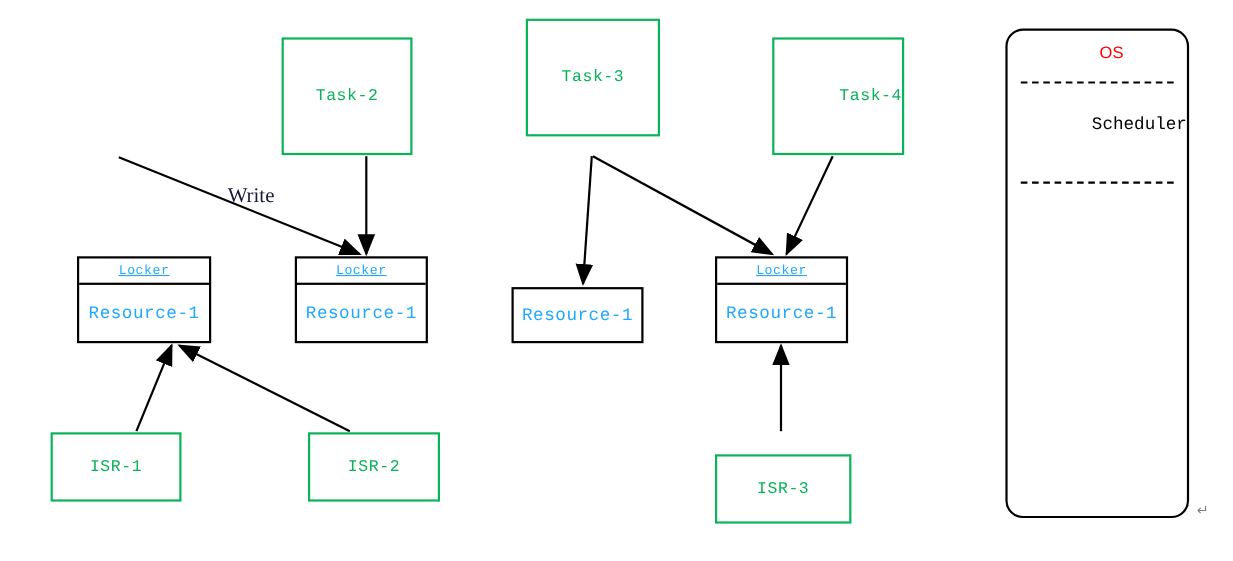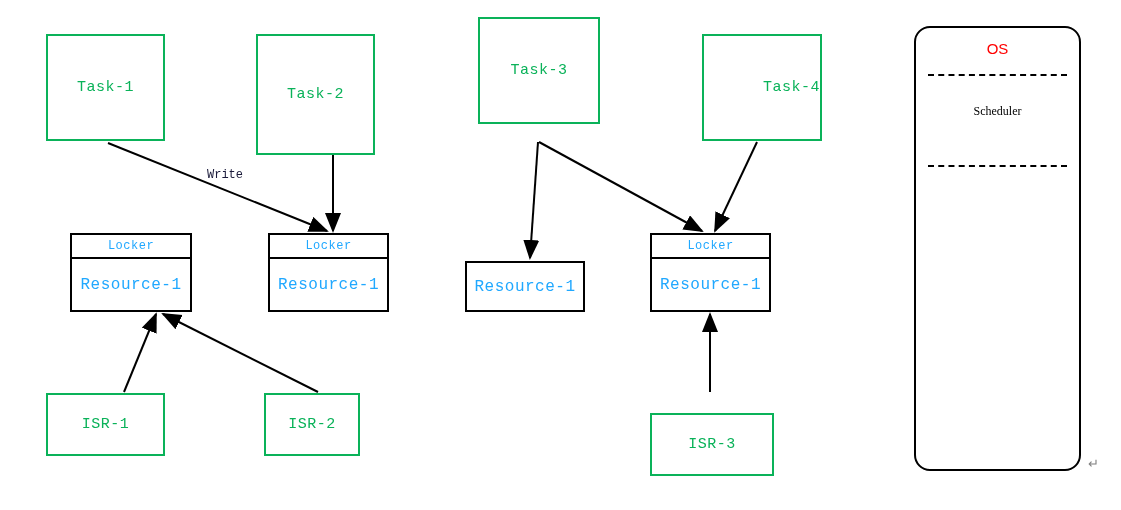--- a/index.html
+++ b/index.html
@@ -43,20 +43,21 @@
     box-sizing: border-box;
     height: 24px;
     border-bottom: 2px solid #000000;
     display: flex;
     align-items: center;
     justify-content: center;
     color: #20a8ff;
     font-family: "Liberation Mono", "DejaVu Sans Mono", monospace;
     font-size: 12px;
     letter-spacing: 0.5px;
+    text-decoration: underline;
   }
   .locker-body {
     box-sizing: border-box;
     height: calc(100% - 24px);
     display: flex;
     align-items: center;
     justify-content: center;
     color: #20a8ff;
     font-family: "Liberation Mono", "DejaVu Sans Mono", monospace;
     font-size: 16px;
@@ -67,22 +68,22 @@
     border: 2px solid #000000;
     color: #20a8ff;
     font-family: "Liberation Mono", "DejaVu Sans Mono", monospace;
     font-size: 16px;
     letter-spacing: 0.5px;
   }
   
   .edge-label {
     position: absolute;
     color: #1a1a3a;
-    font-family: Liberation Mono, monospace;
-    font-size: 12px;
+    font-family: Liberation Serif, serif;
+    font-size: 19px;
     white-space: nowrap;
   }
   
   .os-panel {
     position: absolute;
     box-sizing: border-box;
     border: 2px solid #000000;
     border-radius: 16px;
     background: #ffffff;
   }
@@ -95,24 +96,24 @@
     font-size: 15px;
   }
   .os-sep {
     position: absolute;
     height: 0;
     border-top: 2px dashed #000000;
   }
   .os-text {
     position: absolute;
     width: 100%;
-    text-align: center;
+    text-align: right;
     color: #000000;
-    font-family: Liberation Serif, serif;
-    font-size: 12px;
+    font-family: Liberation Mono, monospace;
+    font-size: 16px;
   }
   .pilcrow {
     position: absolute;
     color: #808080;
     font-family: "Liberation Sans", sans-serif;
     font-size: 13px;
   }
   svg.arrows {
     position: absolute;
     left: 0;
@@ -138,24 +139,21 @@
         <line x1="333" y1="142" x2="333" y2="231" marker-end="url(#ah)"></line>
         <line x1="124" y1="392" x2="156" y2="314" marker-end="url(#ah)"></line>
         <line x1="318" y1="392" x2="163" y2="314" marker-end="url(#ah)"></line>
         <line x1="538" y1="142" x2="530" y2="258" marker-end="url(#ah)"></line>
         <line x1="539" y1="142" x2="702" y2="231" marker-end="url(#ah)"></line>
         <line x1="757" y1="142" x2="715" y2="231" marker-end="url(#ah)"></line>
         <line x1="710" y1="392" x2="710" y2="314" marker-end="url(#ah)"></line>
       </g>
   </svg>
 
-  <div class="box task-box" id="task-0" style="left: 46px; top: 34px; width: 119px; height: 107px;">
-    <span>Task-1</span>
-  </div>
-  <div class="box task-box" id="task-1" style="left: 256px; top: 34px; width: 119px; height: 121px;">
+  <div class="box task-box" id="task-1" style="left: 256px; top: 34px; width: 119px; height: 107px;">
     <span>Task-2</span>
   </div>
   <div class="box task-box" id="task-2" style="left: 478px; top: 17px; width: 122px; height: 107px;">
     <span>Task-3</span>
   </div>
   <div class="box task-box" id="task-3" style="left: 702px; top: 34px; width: 120px; height: 107px; justify-content: flex-end;">
     <span>Task-4</span>
   </div>
 
   <div class="box locker-box" id="locker-0" style="left: 70px; top: 233px; width: 122px; height: 79px;">
@@ -183,31 +181,31 @@
     </div>
   </div>
 
   <div class="box resource-box" id="res-0" style="left: 465px; top: 261px; width: 120px; height: 51px;">
     <span>Resource-1</span>
   </div>
 
   <div class="box isr-box" id="isr-0" style="left: 46px; top: 393px; width: 119px; height: 63px;">
     <span>ISR-1</span>
   </div>
-  <div class="box isr-box" id="isr-1" style="left: 264px; top: 393px; width: 96px; height: 63px;">
+  <div class="box isr-box" id="isr-1" style="left: 280px; top: 393px; width: 120px; height: 63px;">
     <span>ISR-2</span>
   </div>
   <div class="box isr-box" id="isr-2" style="left: 650px; top: 413px; width: 124px; height: 63px;">
     <span>ISR-3</span>
   </div>
 
   <div class="edge-label" id="elabel-0" style="left: 207px; top: 168px;">Write</div>
 
   <div class="os-panel" id="os-panel" style="left: 914px; top: 26px; width: 167px; height: 445px;">
-    <div class="os-title" id="os-title" style="top: 12px;">OS</div>
+    <div class="os-title" id="os-title" style="top: 12px; margin-left: 13px;">OS</div>
     <div class="os-sep" id="os-sep-1" style="left: 12px; right: 12px; width: 139px; top: 46px;"></div>
     <div class="os-text" id="os-sched" style="top: 76px;">Scheduler</div>
     <div class="os-sep" id="os-sep-2" style="left: 12px; width: 139px; top: 137px;"></div>
   </div>
 
   <div class="pilcrow" id="pilcrow" style="left: 1088px; top: 456px;">↵</div>
 
 </div>
 
 </body></html>

